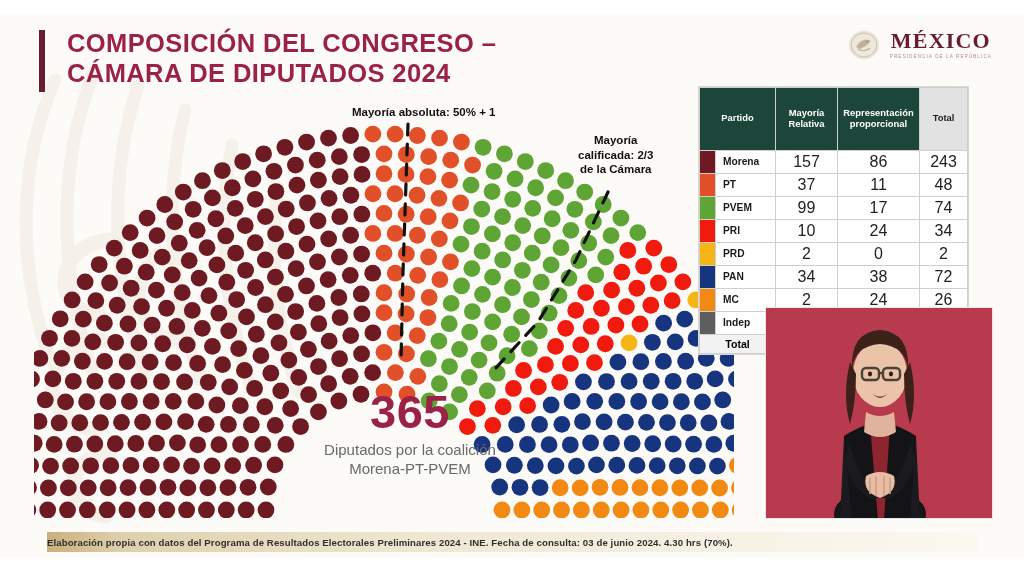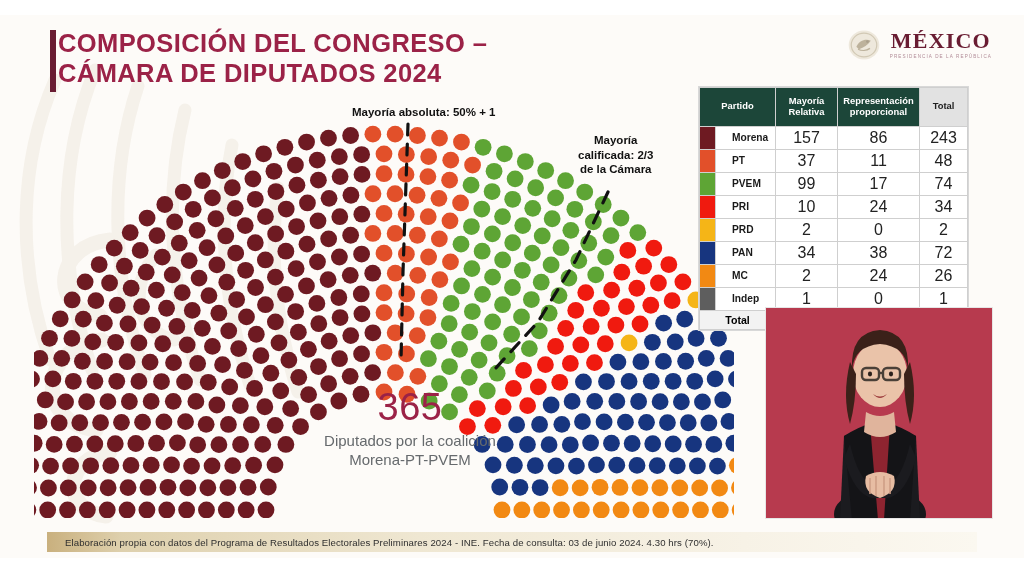--- a/index.html
+++ b/index.html
@@ -21,22 +21,22 @@
 
   
   .watermark {
     position:absolute; left:-40px; top:40px;
     width:460px; height:520px;
     opacity:.55; z-index:0; pointer-events:none;
   }
 
   
   .title-wrap {
-    position:absolute; left:50px; top:28px; z-index:20;
-    display:flex; align-items:flex-start; gap:2px;
+    position:absolute; left:39px; top:28px; z-index:20;
+    display:flex; align-items:flex-start; gap:22px;
   }
   .title-bar { width:6px; height:62px; background:#691C32; flex:none; margin-top:2px; }
   .title-text {
     color:#9B2247;
     font-size:25.5px; font-weight:bold; line-height:1.18;
     letter-spacing:.4px; white-space:pre-line;
   }
 
   
   .logo {
@@ -57,52 +57,52 @@
   .anno { position:absolute; z-index:30; color:#111; font-size:11.5px; font-weight:bold;
           line-height:1.28; }
   .anno-abs { left:352px; top:105px; white-space:nowrap; }
   .anno-cal { left:578px; top:133px; text-align:center; white-space:pre-line; }
 
   
   .dash { position:absolute; z-index:28; }
 
   
   .stat { position:absolute; left:250px; top:388px; width:320px; text-align:center; z-index:30; }
-  .stat-num { color:#9B2247; font-size:38px; font-weight:normal; line-height:1; letter-spacing:.5px; }
+  .stat-num { color:#9B2247; font-size:47px; font-weight:bold; line-height:1; letter-spacing:.5px; }
   .stat-cap { color:#666a6d; font-size:15px; line-height:1.25; margin-top:6px; white-space:pre-line; }
 
   
   #table-wrap { position:absolute; left:699px; top:87px; z-index:40; }
   table.party { border-collapse:collapse; font-size:10.2px; background:#fff;
                 box-shadow:0 0 0 1px #d8d8d8; }
   table.party th, table.party td { border:1px solid #cfcfcf; }
   thead th { background:#1C4639; color:#fff; font-size:9.4px; font-weight:bold;
-             padding:8px 3px; line-height:1.15; }
+             padding:20px 3px; line-height:1.15; }
   thead th.th-total { background:#e2e2e2; color:#202020; }
   th.th-partido { width:76px; }
   th.th-mr { width:62px; }
   th.th-rp { width:82px; }
   th.th-total { width:48px; }
   td.swatch { width:16px; padding:0; border-right:1px solid #cfcfcf; }
-  td.pname { font-weight:bold; color:#1a1a1a; padding:2px 4px 2px 16px; font-size:10.2px;
+  td.pname { font-weight:bold; color:#1a1a1a; padding:2px 4px 2px 7px; font-size:10.2px;
              text-align:left; }
   td.num { text-align:center; color:#222; padding:2px 0; font-size:16px; }
   tr.total-row td { background:#f2f2f2; font-weight:bold; font-size:10.6px; padding:3px 0; }
   tr.total-row td.tlabel { text-align:center; }
 
   
   #presenter { position:absolute; right:31px; bottom:57px; width:228px; height:212px;
                z-index:45; overflow:hidden; background:#B73A4E;
                border:1px solid #e6e6e6; }
 
   
   #footer { position:absolute; left:47px; bottom:24px; width:930px; height:20px; z-index:50;
             background:linear-gradient(90deg,#c9b07e 0%,#ded0ad 8%,#efe7d2 40%,#f7f2e6 75%,#fbf8f0 100%);
             display:flex; align-items:center; }
-  #footer .ftext { font-size:9.6px; font-weight:normal; color:#2f2f2f; padding-left:18px;
+  #footer .ftext { font-size:9.6px; font-weight:bold; color:#2f2f2f; padding-left:0;
                    letter-spacing:.1px; white-space:nowrap; }
 </style>
 </head>
 <body>
 
 <div id="slide">
 
   <svg class="watermark" viewBox="0 0 460 520" aria-hidden="true">
     <g fill="none" stroke="#efe9df" stroke-width="13" stroke-linecap="round">
       <path d="M95 40 C 60 120, 55 220, 90 320"></path>

